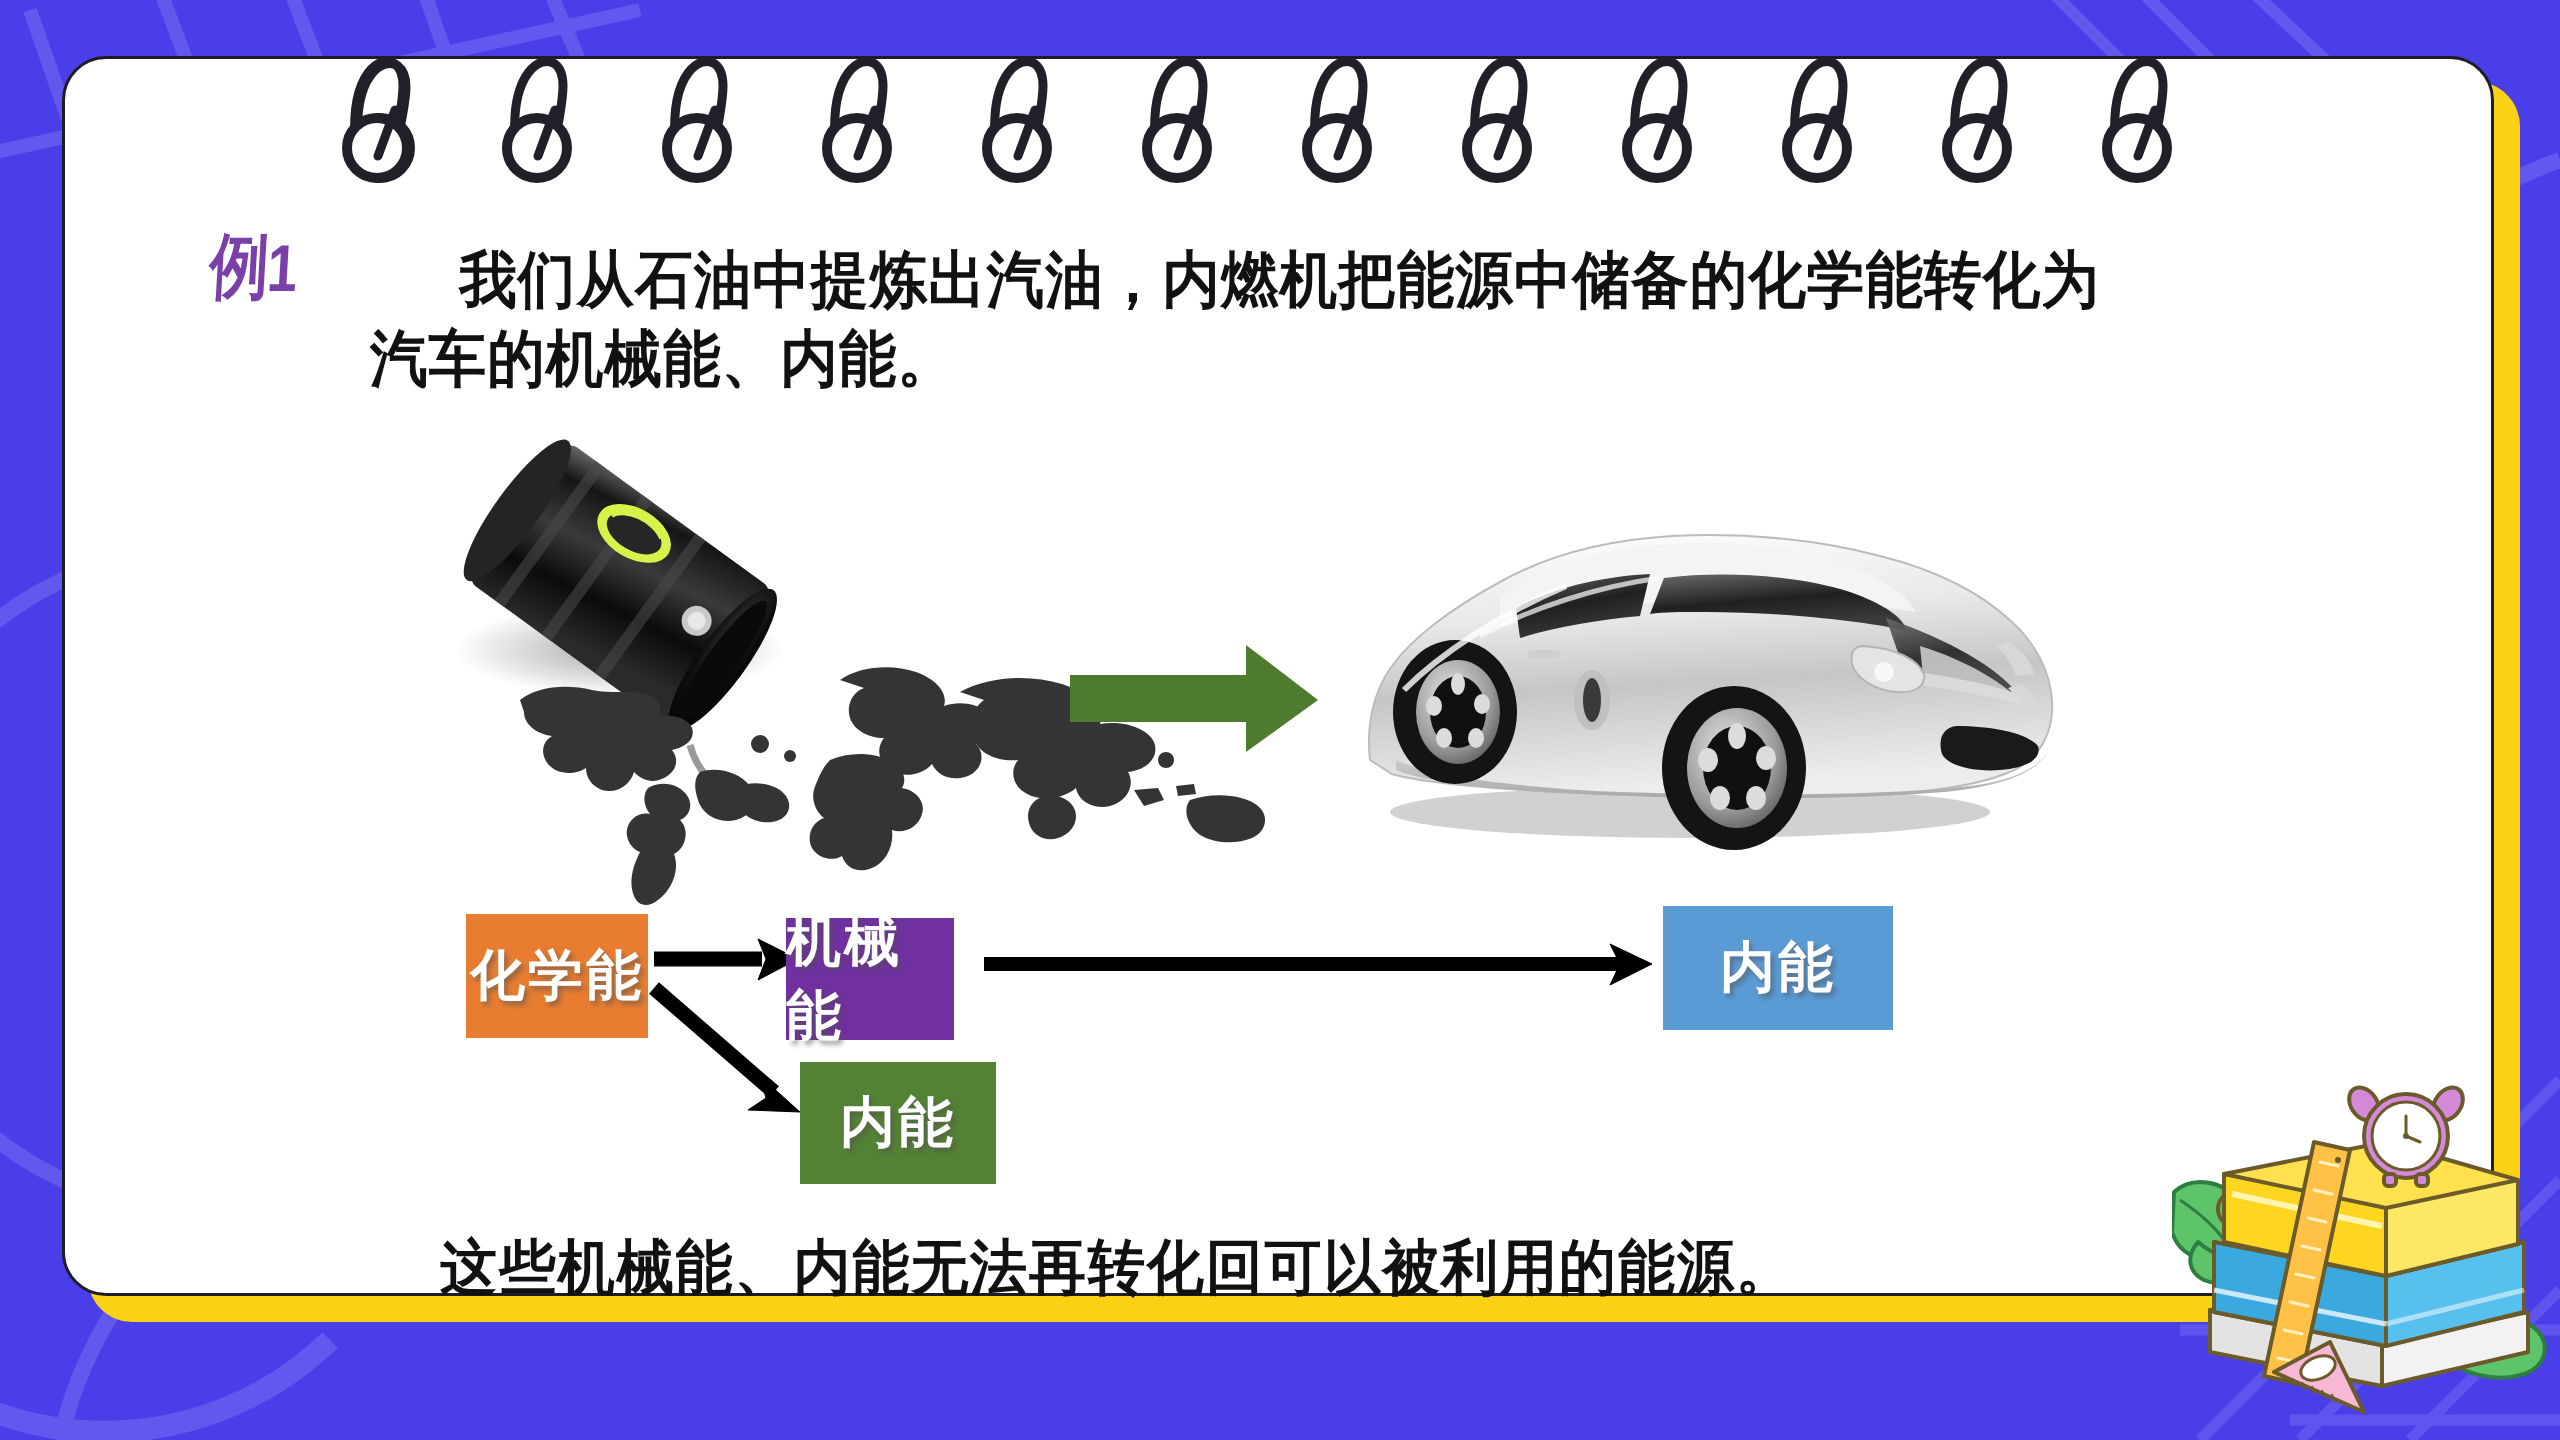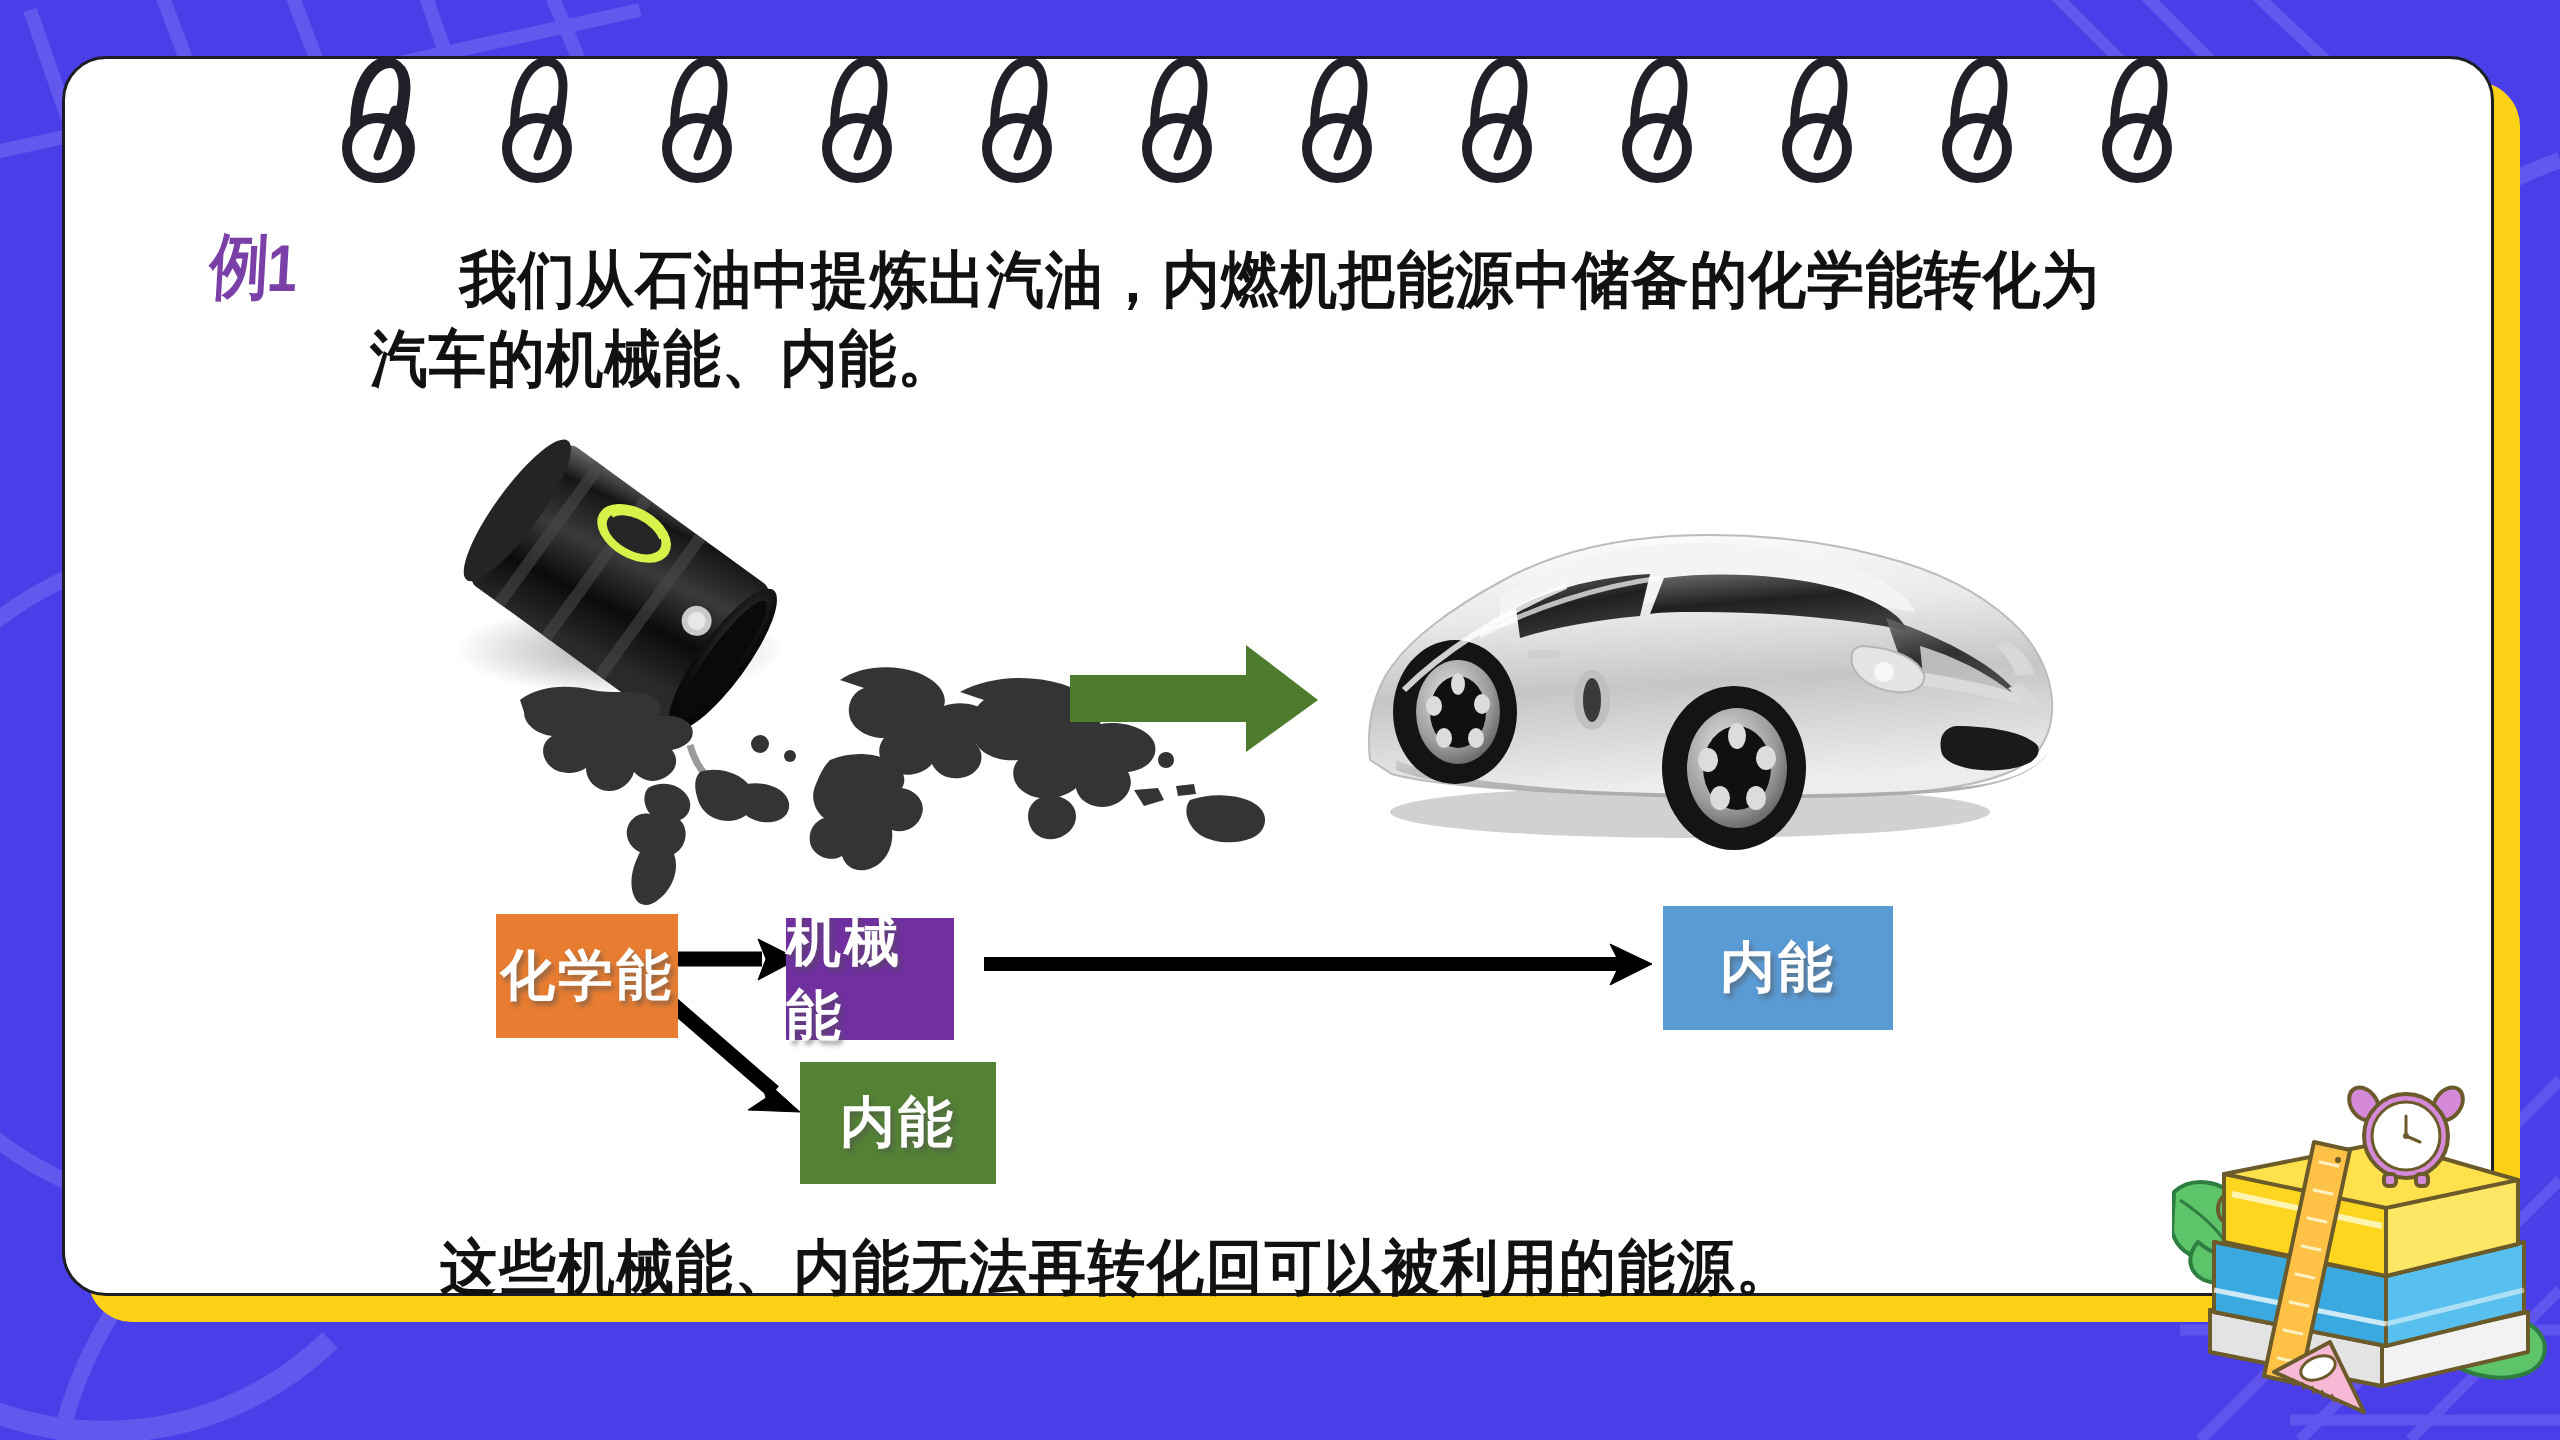--- a/index.html
+++ b/index.html
@@ -416,21 +416,21 @@
         <line x1="654" y1="988" x2="774" y2="1092" stroke-width="15"></line>
         <path d="M 760 1076 L 800 1112 L 748 1110 L 766 1098 Z"></path>
       </g>
       <g>
         <line x1="984" y1="964" x2="1620" y2="964" stroke-width="14"></line>
         <path d="M 1610 944 L 1652 964 L 1610 985 L 1620 964 Z"></path>
       </g>
     </g>
   </svg>
 
-  <div class="fbox orange" style="background: rgb(232, 125, 49); margin-left: 30px;">
+  <div class="fbox orange" style="background: rgb(232, 125, 49);">
       <span>化学能</span>
     </div>
   <div class="fbox purple" style="background: rgb(112, 48, 160);">
       <span>机械能</span>
     </div>
   <div class="fbox blue" style="background: rgb(91, 155, 213);">
       <span>内能</span>
     </div>
   <div class="fbox green" style="background: rgb(84, 130, 53);">
       <span>内能</span>

